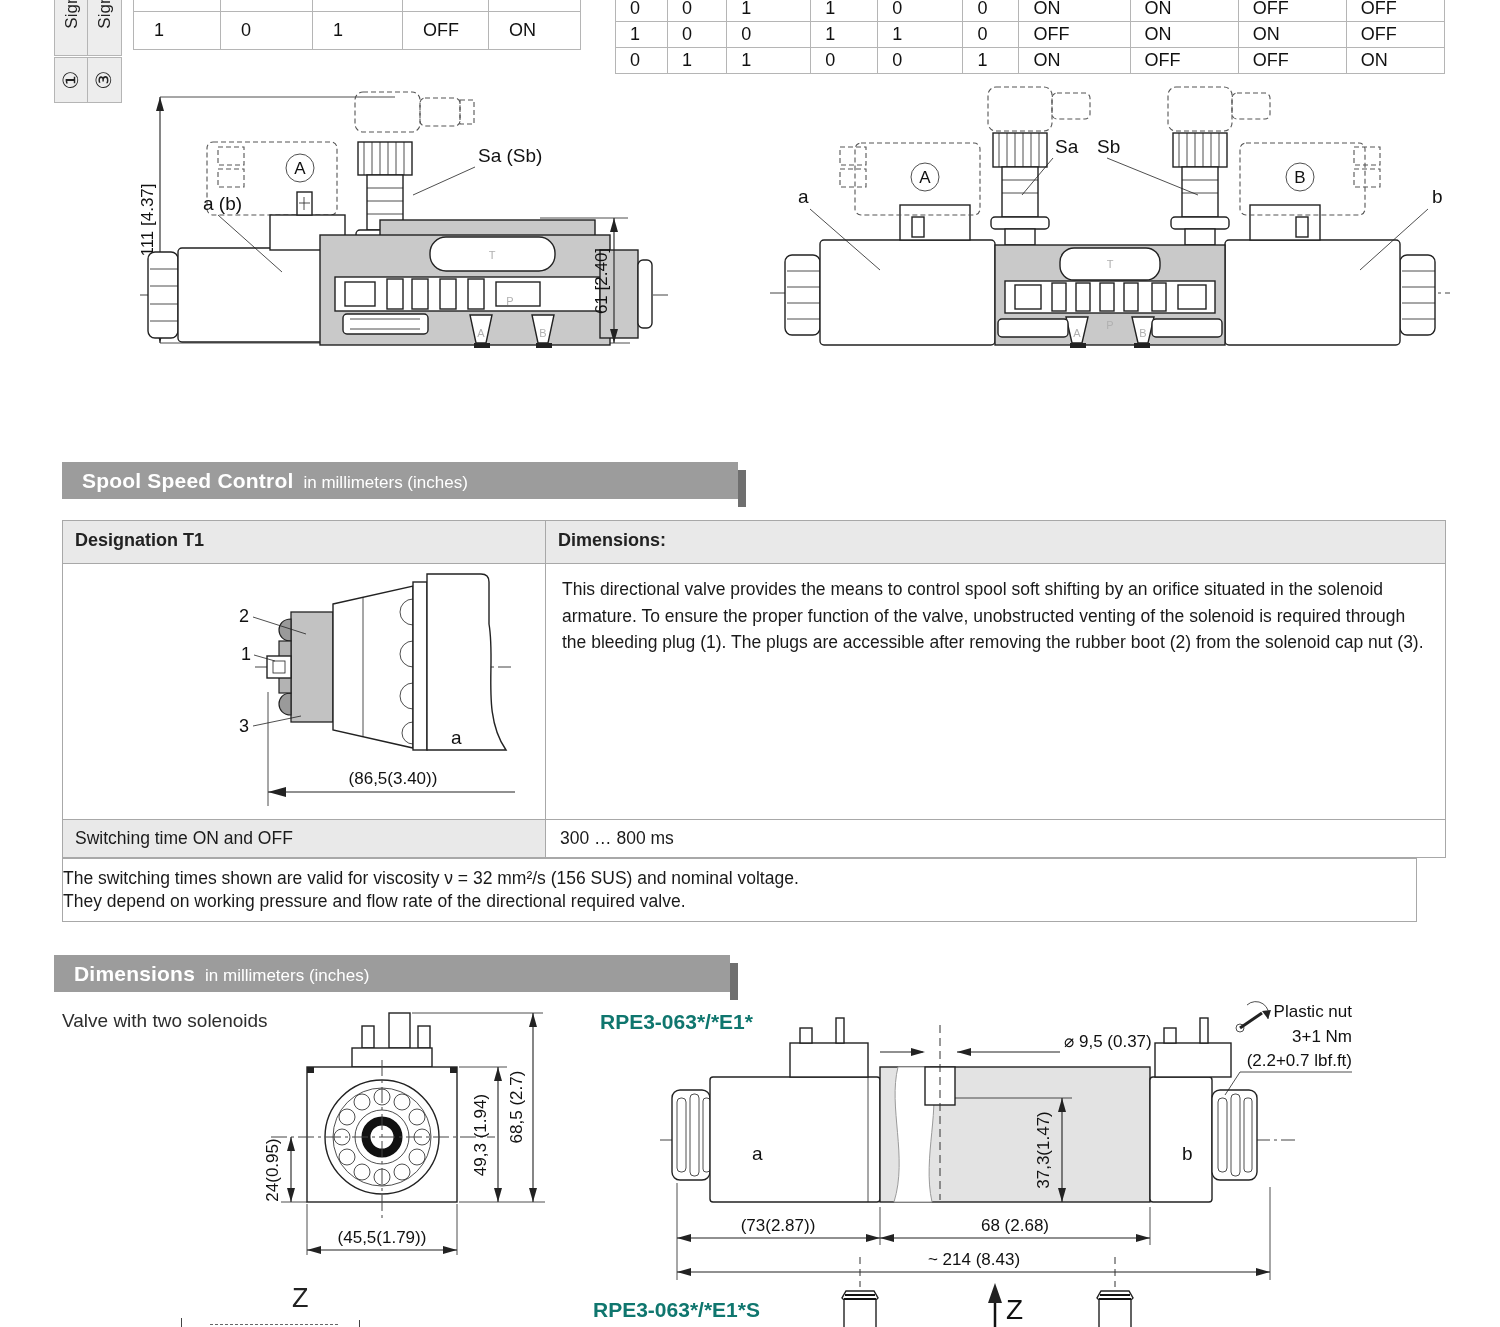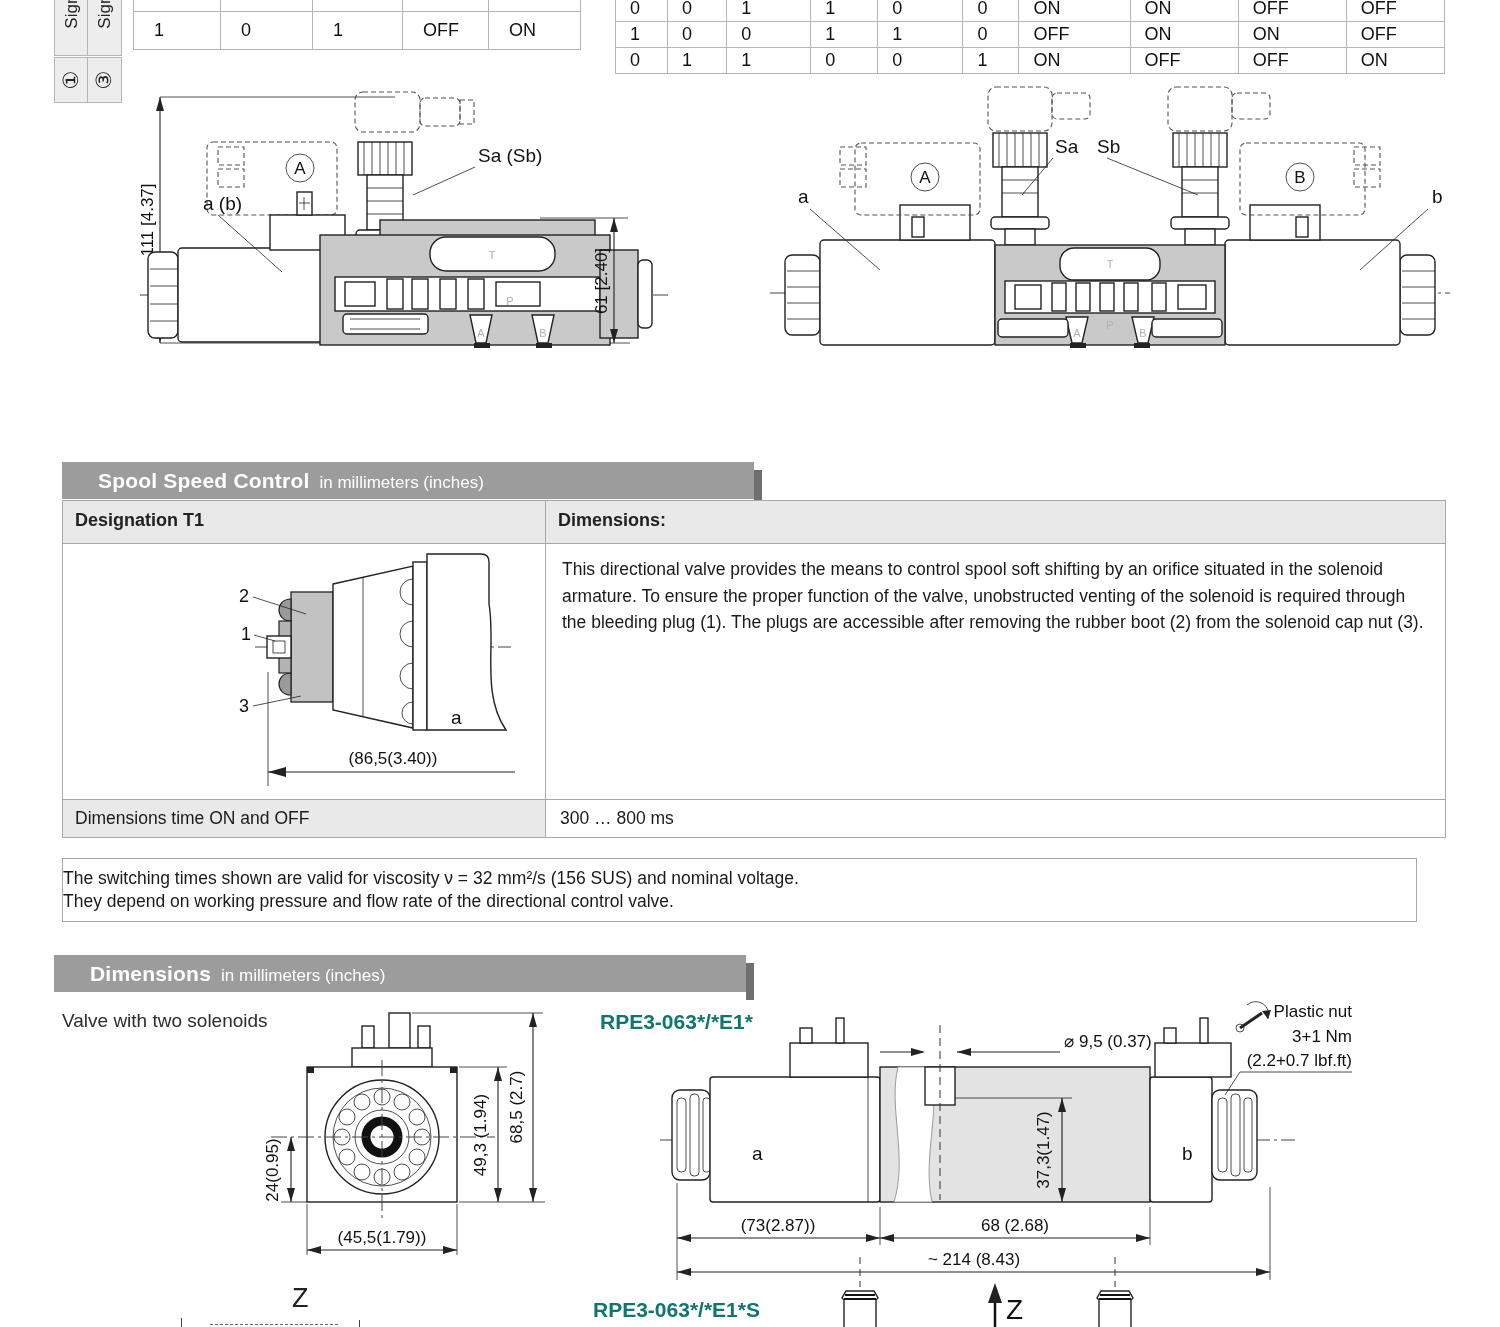--- a/index.html
+++ b/index.html
@@ -7,21 +7,21 @@
           font-family:"Liberation Sans",sans-serif;color:#1a1a1a}
   .abs{position:absolute}
   
   table.tt{border-collapse:collapse;table-layout:fixed;background:#fff}
   table.tt td{border:1.5px solid #b5b5b5;font-size:18px;color:#111;padding:0 0 0 20px;background:#fff;white-space:nowrap}
   
   .vcell{background:#ededed;border:1.2px solid #b5b5b5;display:flex;align-items:center;justify-content:center}
   .vcell span{transform:rotate(-90deg);white-space:nowrap;font-size:17px;color:#222}
   .vcell .circ{font-size:21px}
   
-  .bar{background:#9c9c9c;color:#fff;display:flex;align-items:baseline;gap:10px;padding-left:36px;height:37px;line-height:37px}
+  .bar{background:#9c9c9c;color:#fff;display:flex;align-items:baseline;gap:10px;padding-left:20px;height:37px;line-height:37px}
   .bar b{font-size:21px;letter-spacing:.2px}
   .bar span{font-size:17px;font-weight:400}
   .bar::after{content:"";position:absolute;right:-8px;top:8px;width:8px;height:37px;background:#6f6f6f}
   
   table.mt{border-collapse:collapse;table-layout:fixed;background:#fff}
   table.mt td{border:1.5px solid #a8a8a8;vertical-align:top;text-align:left}
   .hcell{background:#e9e9e9;font-weight:bold;font-size:18px;padding:9px 12px;color:#222}
   .imptxt{padding:12px 16px;font-size:17.5px;line-height:26.5px;color:#1a1a1a}
   .swl{background:#e9e9e9;font-size:17.5px;padding:8px 12px}
   .swv{font-size:17.5px;padding:8px 14px;background:#fff}
@@ -332,21 +332,21 @@
     <line class="thn" x1="50" y1="124" x2="120" y2="185"></line>
     <text class="bg" x="672" y="118">b</text>
     <line class="thn" x1="668" y1="124" x2="600" y2="185"></line>
   </svg>
 
   <div class="abs bar" style="left:62px;top:462px;width:656px">
     <b>Spool Speed Control</b>
     <span>in millimeters (inches)</span>
   </div>
 
-  <table class="mt abs" style="left:62px;top:500px;width:1383px">
+  <table class="mt abs" style="left:62px;top:520px;width:1383px">
     <colgroup>
         <col style="width:483px">
         <col style="width:900px">
       </colgroup>
     <tbody>
         <tr>
       <td class="hcell" style="height:24px">Designation T1</td>
       <td class="hcell">Dimensions:</td>
     </tr>
     <tr>
@@ -383,29 +383,29 @@
             <line class="thn" x1="205" y1="128" x2="205" y2="242"></line>
             <line class="dim" x1="205" y1="228" x2="452" y2="228"></line>
             <polygon class="arr" points="205,228 223,223 223,233"></polygon>
             <text class="dt" text-anchor="middle" x="330" y="220">(86,5(3.40))</text>
           </g>
         </svg>
       </td>
       <td class="imptxt">This directional valve provides the means to control spool soft shifting by an orifice situated in the solenoid armature. To ensure the proper function of the valve, unobstructed venting of the solenoid is required through the bleeding plug (1). The plugs are accessible after removing the rubber boot (2) from the solenoid cap nut (3).</td>
     </tr>
     <tr>
-      <td class="swl" style="height:20px">Dimensions time ON and OFF</td>
+      <td class="swl" style="height:20px">Switching time ON and OFF</td>
       <td class="swv">300 … 800 ms</td>
     </tr>
   </tbody>
     </table>
 
   <div class="abs note" style="left:62px;top:858px;width:1353px;height:46px">
     <div>The switching times shown are valid for viscosity ν = 32 mm²/s (156 SUS) and nominal voltage.</div>
-    <div>They depend on working pressure and flow rate of the directional control valve.</div>
+    <div>They depend on working pressure and flow rate of the directional required valve.</div>
   </div>
 
   <div class="abs bar" style="left:54px;top:955px;width:656px">
     <b>Dimensions</b>
     <span>in millimeters (inches)</span>
   </div>
 
   <div class="abs h1s" style="left:62px;top:1010px">Valve with two solenoids</div>
   <div class="abs h1m" style="left:600px;top:1010px">RPE3-063*/*E1*</div>
 

